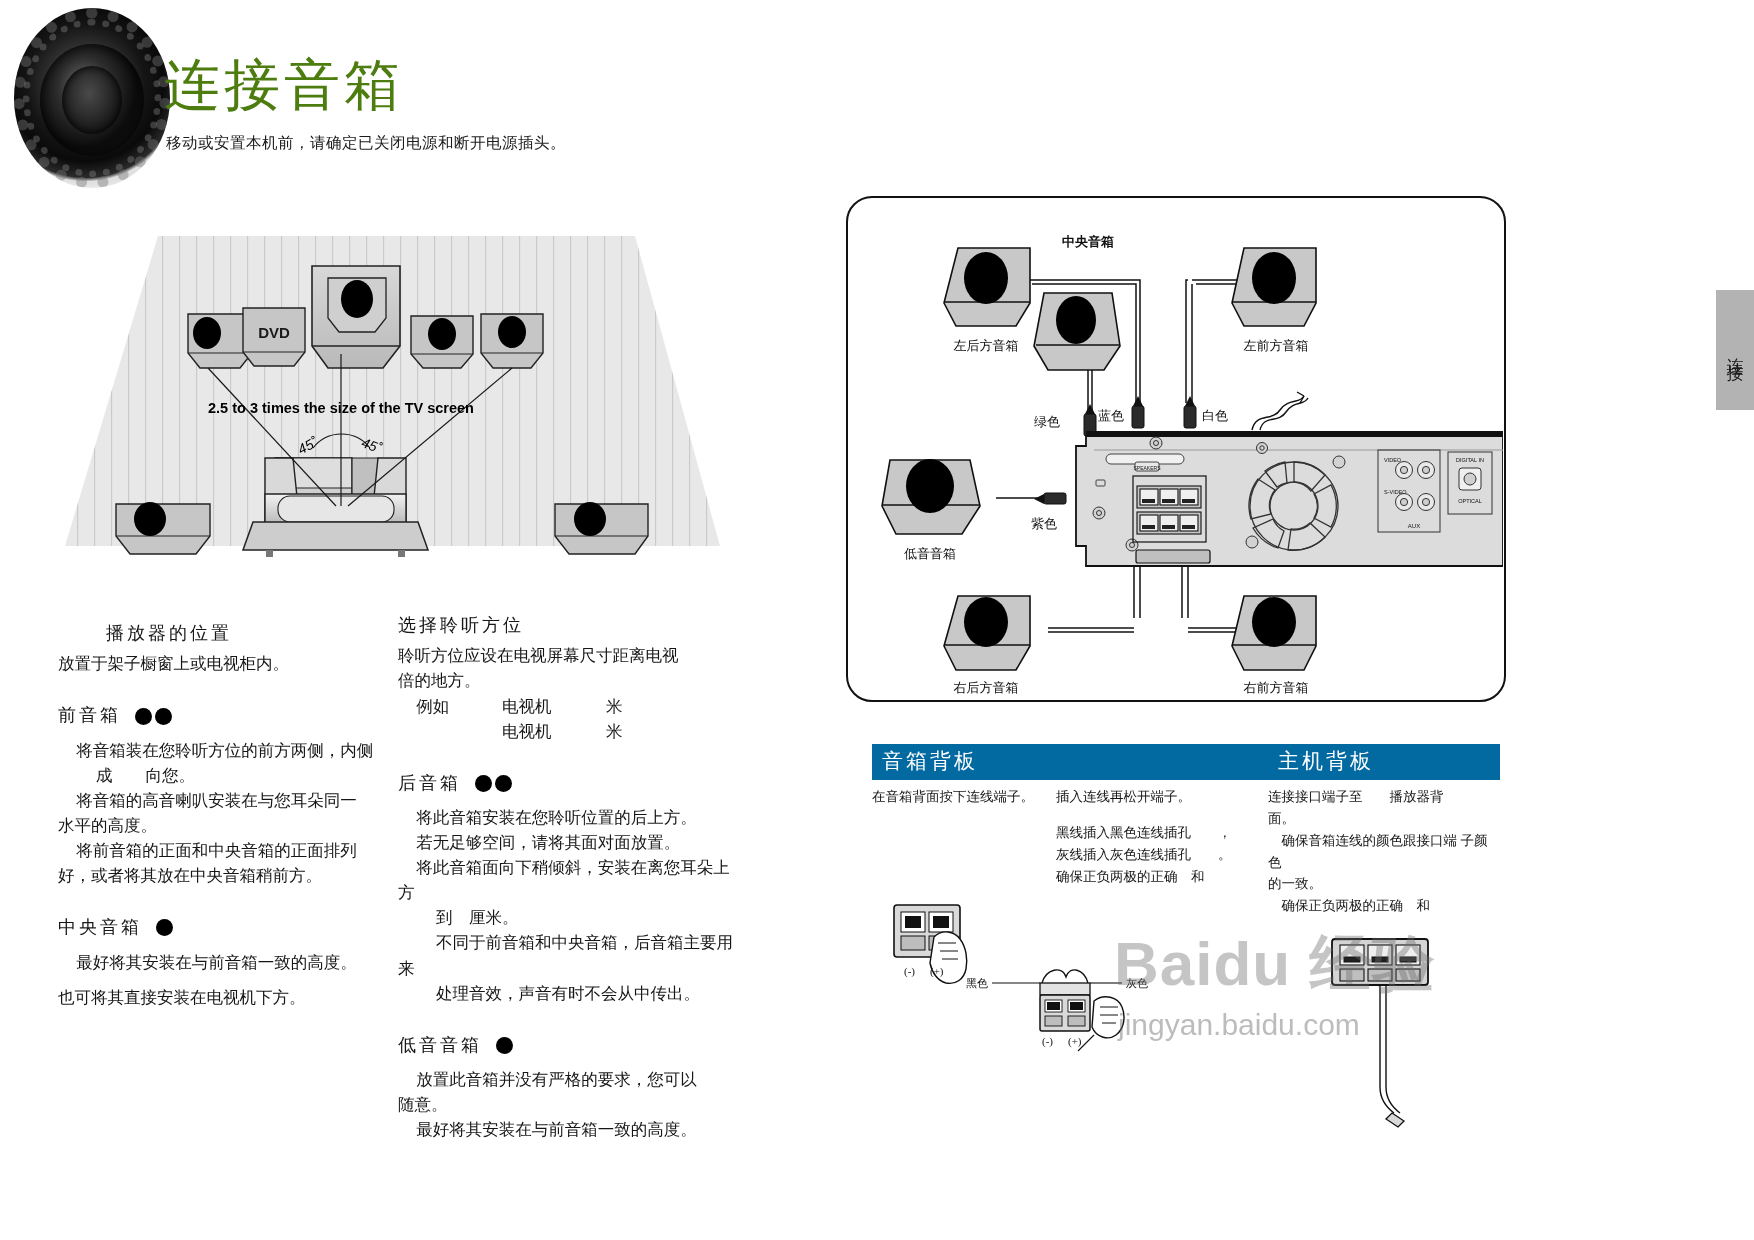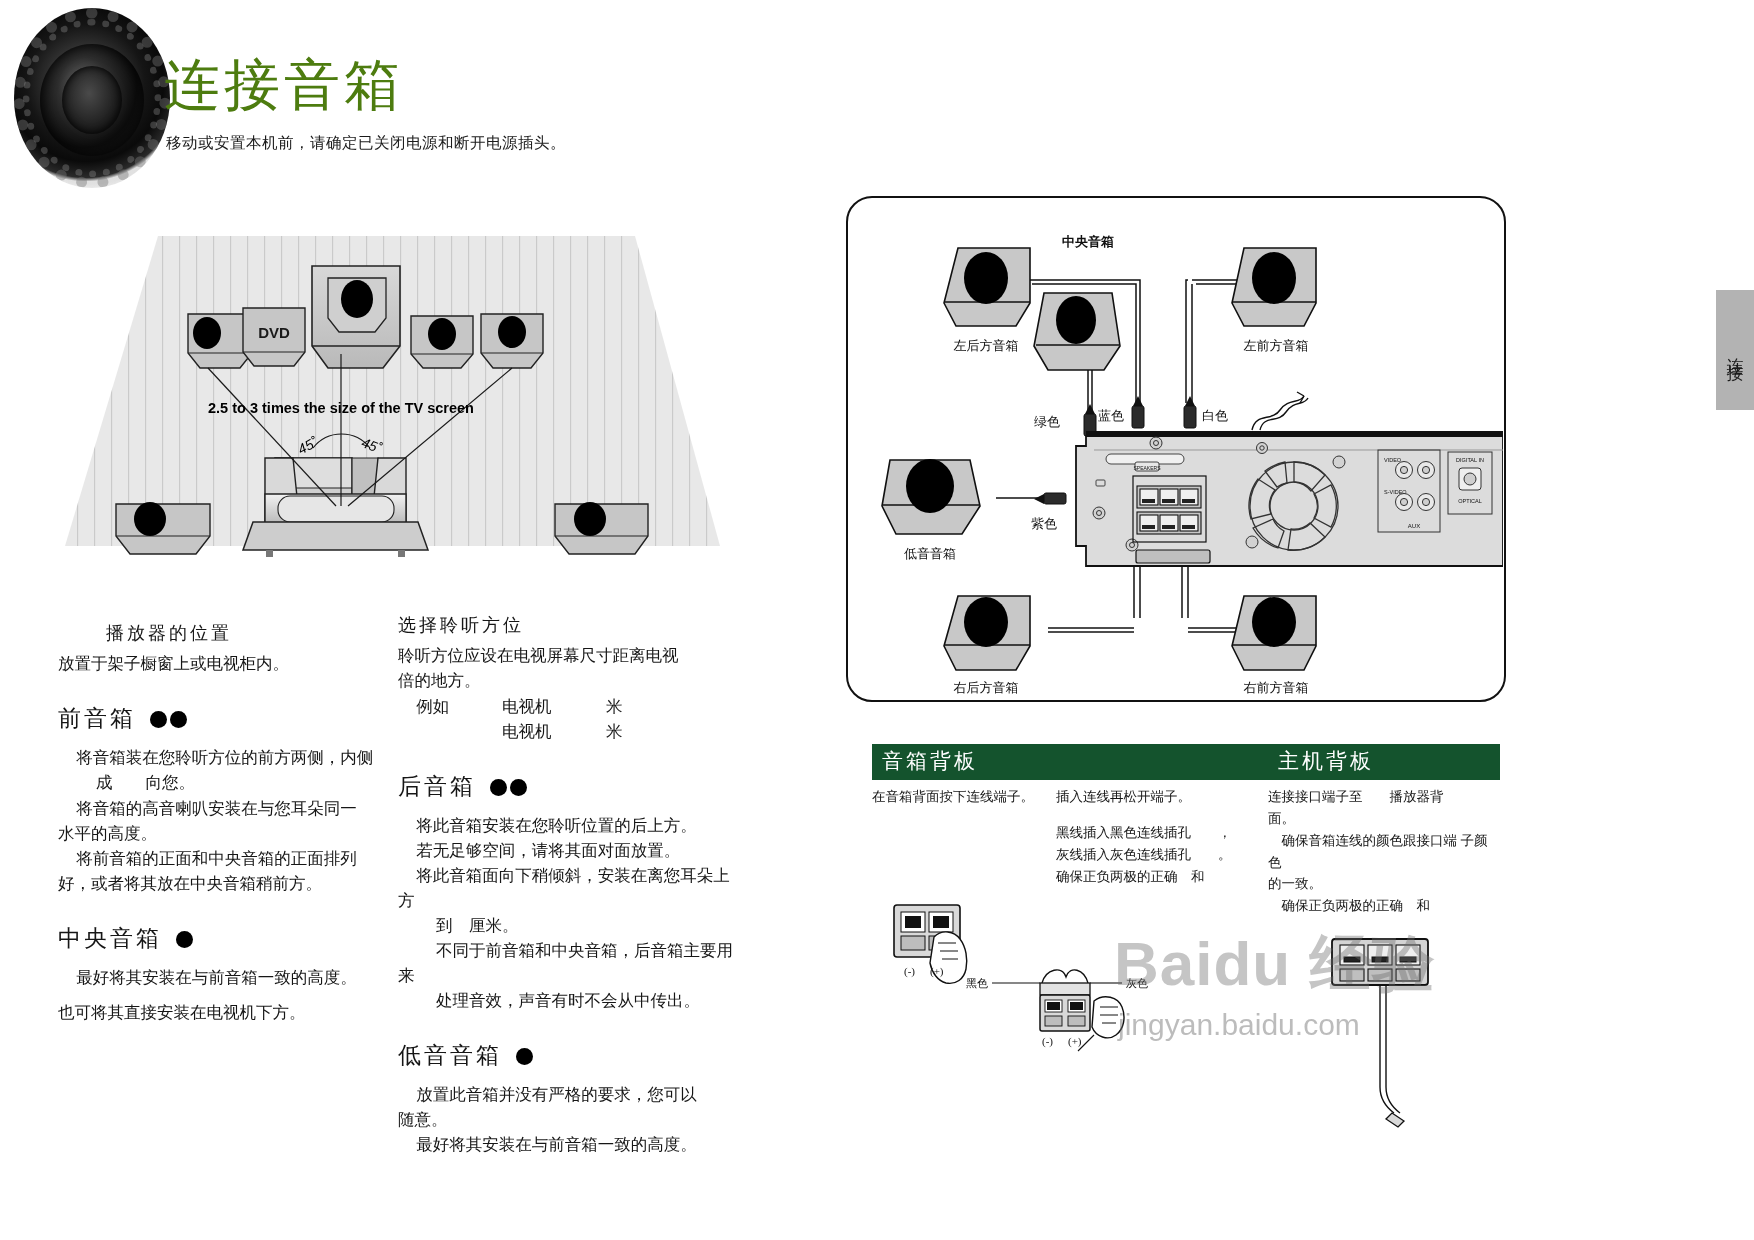--- a/index.html
+++ b/index.html
@@ -69,21 +69,21 @@
   #room-diagram { position:absolute; left:60px; top:226px; width:660px; height:340px; }
   #room-diagram svg { display:block; }
 
   
   .text-col { position:absolute; font-size:16.5px; line-height:1.52; color:#161616; }
   #col-left  { left:58px; top:620px; width:340px; }
   #col-mid   { left:398px; top:612px; width:348px; }
   .sec-title { font-size:18px; letter-spacing:3px; margin:0 0 4px 0; }
   .sec-title.indent { margin-left:48px; }
   .sec-head {
-    font-size:23px; letter-spacing:3px; font-weight:400;
+    font-size:18px; letter-spacing:3px; font-weight:400;
     display:flex; align-items:center; gap:10px; margin:26px 0 8px 0;
   }
   .dot { width:17px; height:17px; border-radius:50%; background:#000; display:inline-block; }
   .dots { display:inline-flex; gap:3px; margin-left:4px; }
   .body-line { margin:0; text-indent:1.1em; }
   .body-line.noind { text-indent:0; }
   .body-line.ind2 { text-indent:2.3em; }
   .eg-row { display:flex; }
   .eg-row .k { width:104px; text-indent:1.1em; }
   .eg-row .m1 { width:104px; }
@@ -91,21 +91,21 @@
   
   #conn-panel {
     position:absolute; left:846px; top:196px; width:660px; height:506px;
     border:2.5px solid #111; border-radius:26px; background:#fff;
   }
   #conn-panel svg { display:block; }
 
   
   .panel { position:absolute; }
   .panel-head {
-    background:#14532d; color:#fff; font-size:21px; letter-spacing:3px;
+    background:#0369a1; color:#fff; font-size:21px; letter-spacing:3px;
     padding:3px 10px 5px 10px;
   }
   .panel-body { font-size:13.5px; line-height:1.62; color:#151515; padding-top:6px; }
 
   #panel-speaker { left:872px; top:744px; width:396px; }
   #panel-main    { left:1268px; top:744px; width:232px; }
 
   .sp-cols { display:flex; gap:0; }
   .sp-cols .c1 { width:184px; }
   .sp-cols .c2 { width:196px; }

